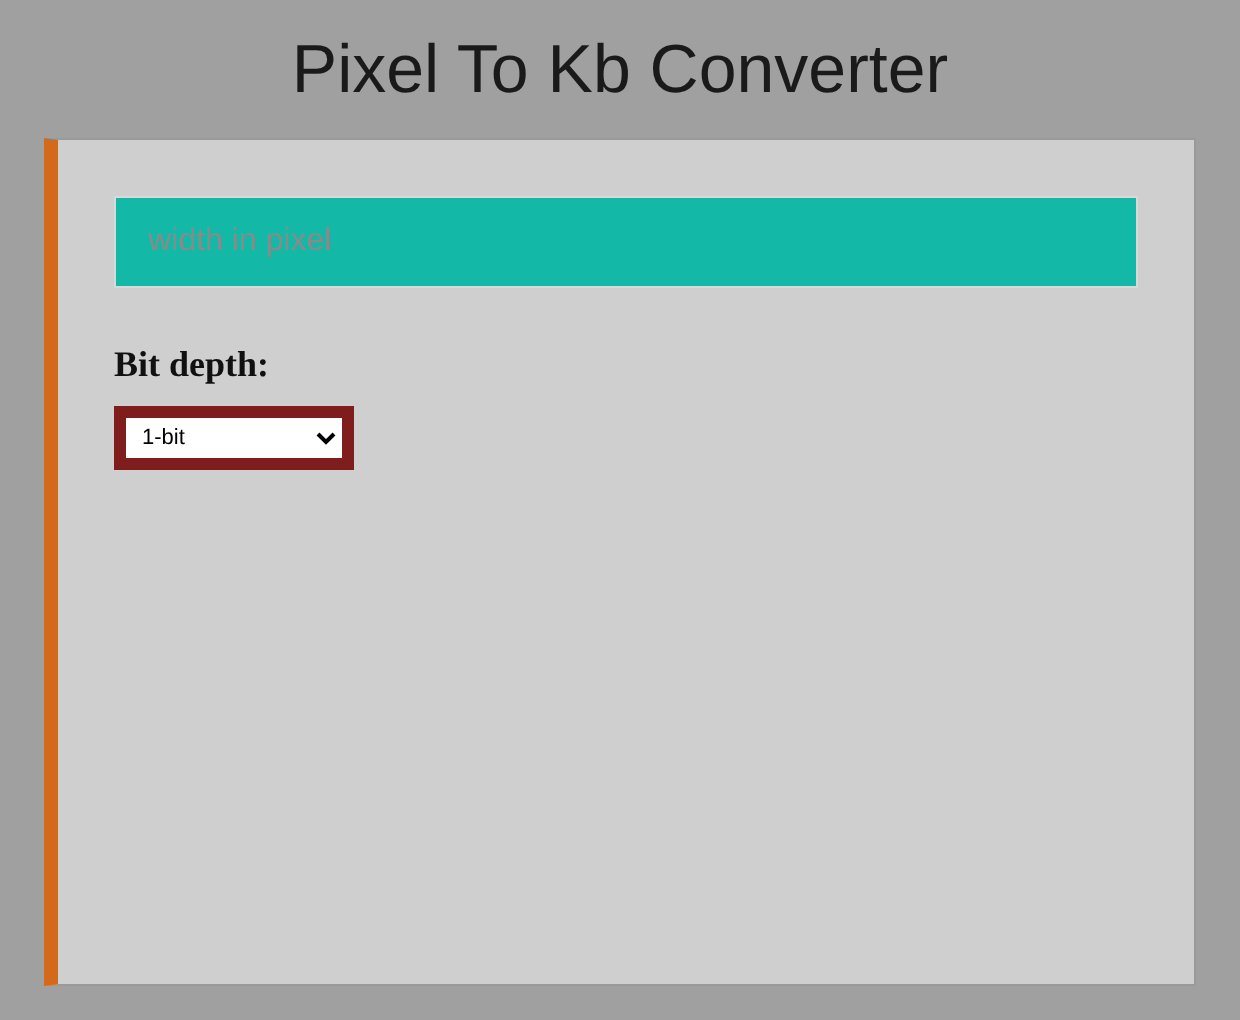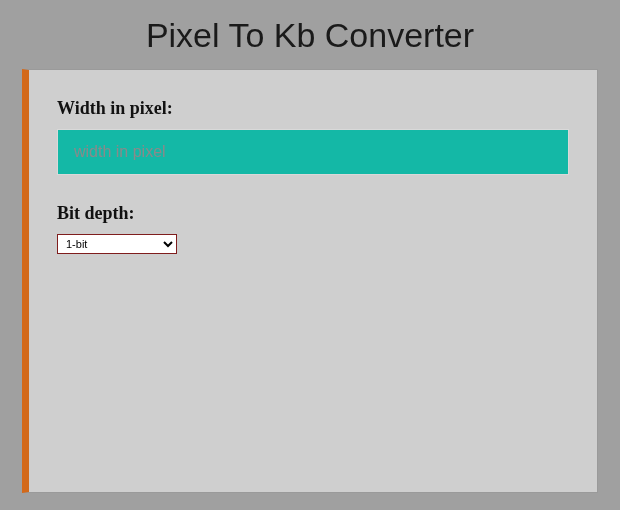--- a/index.html
+++ b/index.html
@@ -51,22 +51,22 @@
       color: #333;
     }
     .text-input::placeholder {
       color: #8a8a8a;
     }
     .select-group {
       margin-bottom: 60px;
     }
     .select-input {
       width: 120px;
-      height: 20px;
-      border: 1px solid #7f1d1d;
+      height: 32px;
+      border: 6px solid #7f1d1d;
       background: #fff;
       font-size: 11px;
       font-family: Arial, Helvetica, sans-serif;
       padding: 2px 4px;
     }
     .convert-button {
       background: #d3691a;
       border: none;
       color: #fff;
       font-family: Arial, Helvetica, sans-serif;
@@ -78,21 +78,20 @@
     }
   </style>
 </head>
 <body>
 
 <h1 class="page-title">Pixel To Kb Converter</h1>
 
 <div class="card">
 
   <div class="field-group">
-    <label class="field-label">Width in pixel:</label>
     <input type="text" class="text-input" placeholder="width in pixel" style="">
   </div>
 
 
   <div class="select-group">
     <label class="field-label">Bit depth:</label>
     <select class="select-input">
       <option>1-bit</option>
     </select>
   </div>

